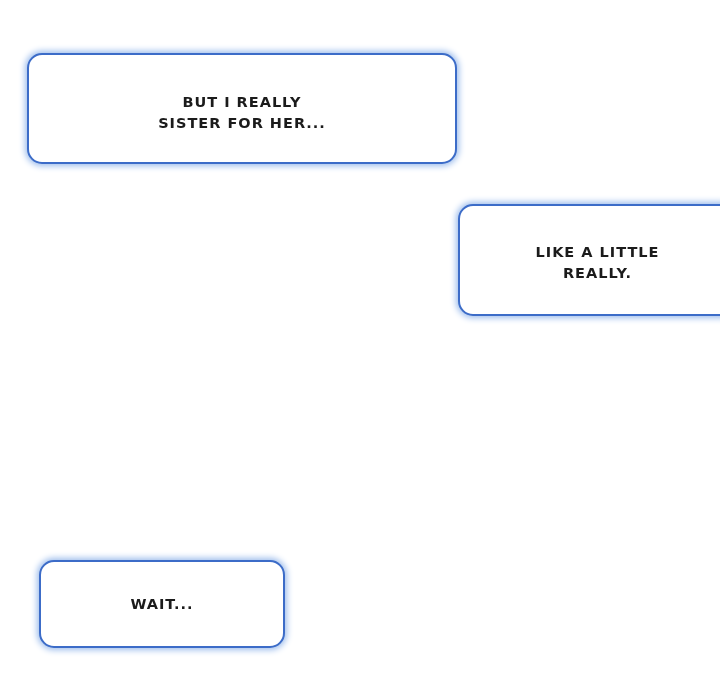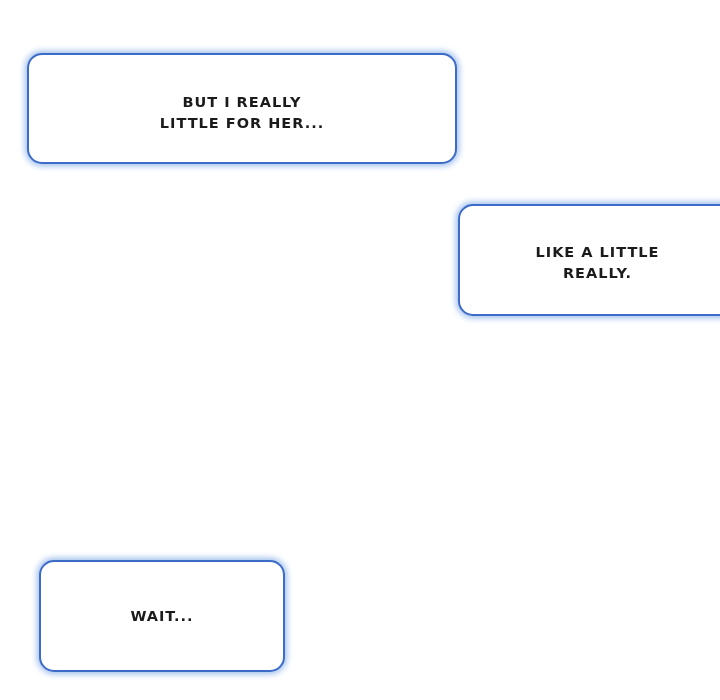--- a/index.html
+++ b/index.html
@@ -40,31 +40,31 @@
     font-size: 14.5px;
     font-weight: 600;
     letter-spacing: 1px;
     line-height: 21px;
     white-space: nowrap;
   }
   .bubble-1 { left: 27px;  top: 41px;  width: 430px; height: 111px; }
   .bubble-1 .bubble-text { padding-top: 8px; }
   .bubble-2 { left: 458px; top: 192px; width: 279px; height: 112px; }
   .bubble-2 .bubble-text { padding-top: 5px; }
-  .bubble-3 { left: 39px;  top: 548px; width: 246px; height: 112px; }
+  .bubble-3 { left: 39px;  top: 548px; width: 246px; height: 88px; }
 </style>
 </head>
 <body>
 
 <div class="comic-page">
 
   <div class="bubble bubble-1">
     <div class="bubble-text">
       <span>BUT I REALLY</span><br>
-      <span>LITTLE FOR HER...</span>
+      <span>SISTER FOR HER...</span>
     </div>
   </div>
 
   <div class="bubble bubble-2">
     <div class="bubble-text">
       <span>LIKE A LITTLE</span><br>
       <span>REALLY.</span>
     </div>
   </div>
 

